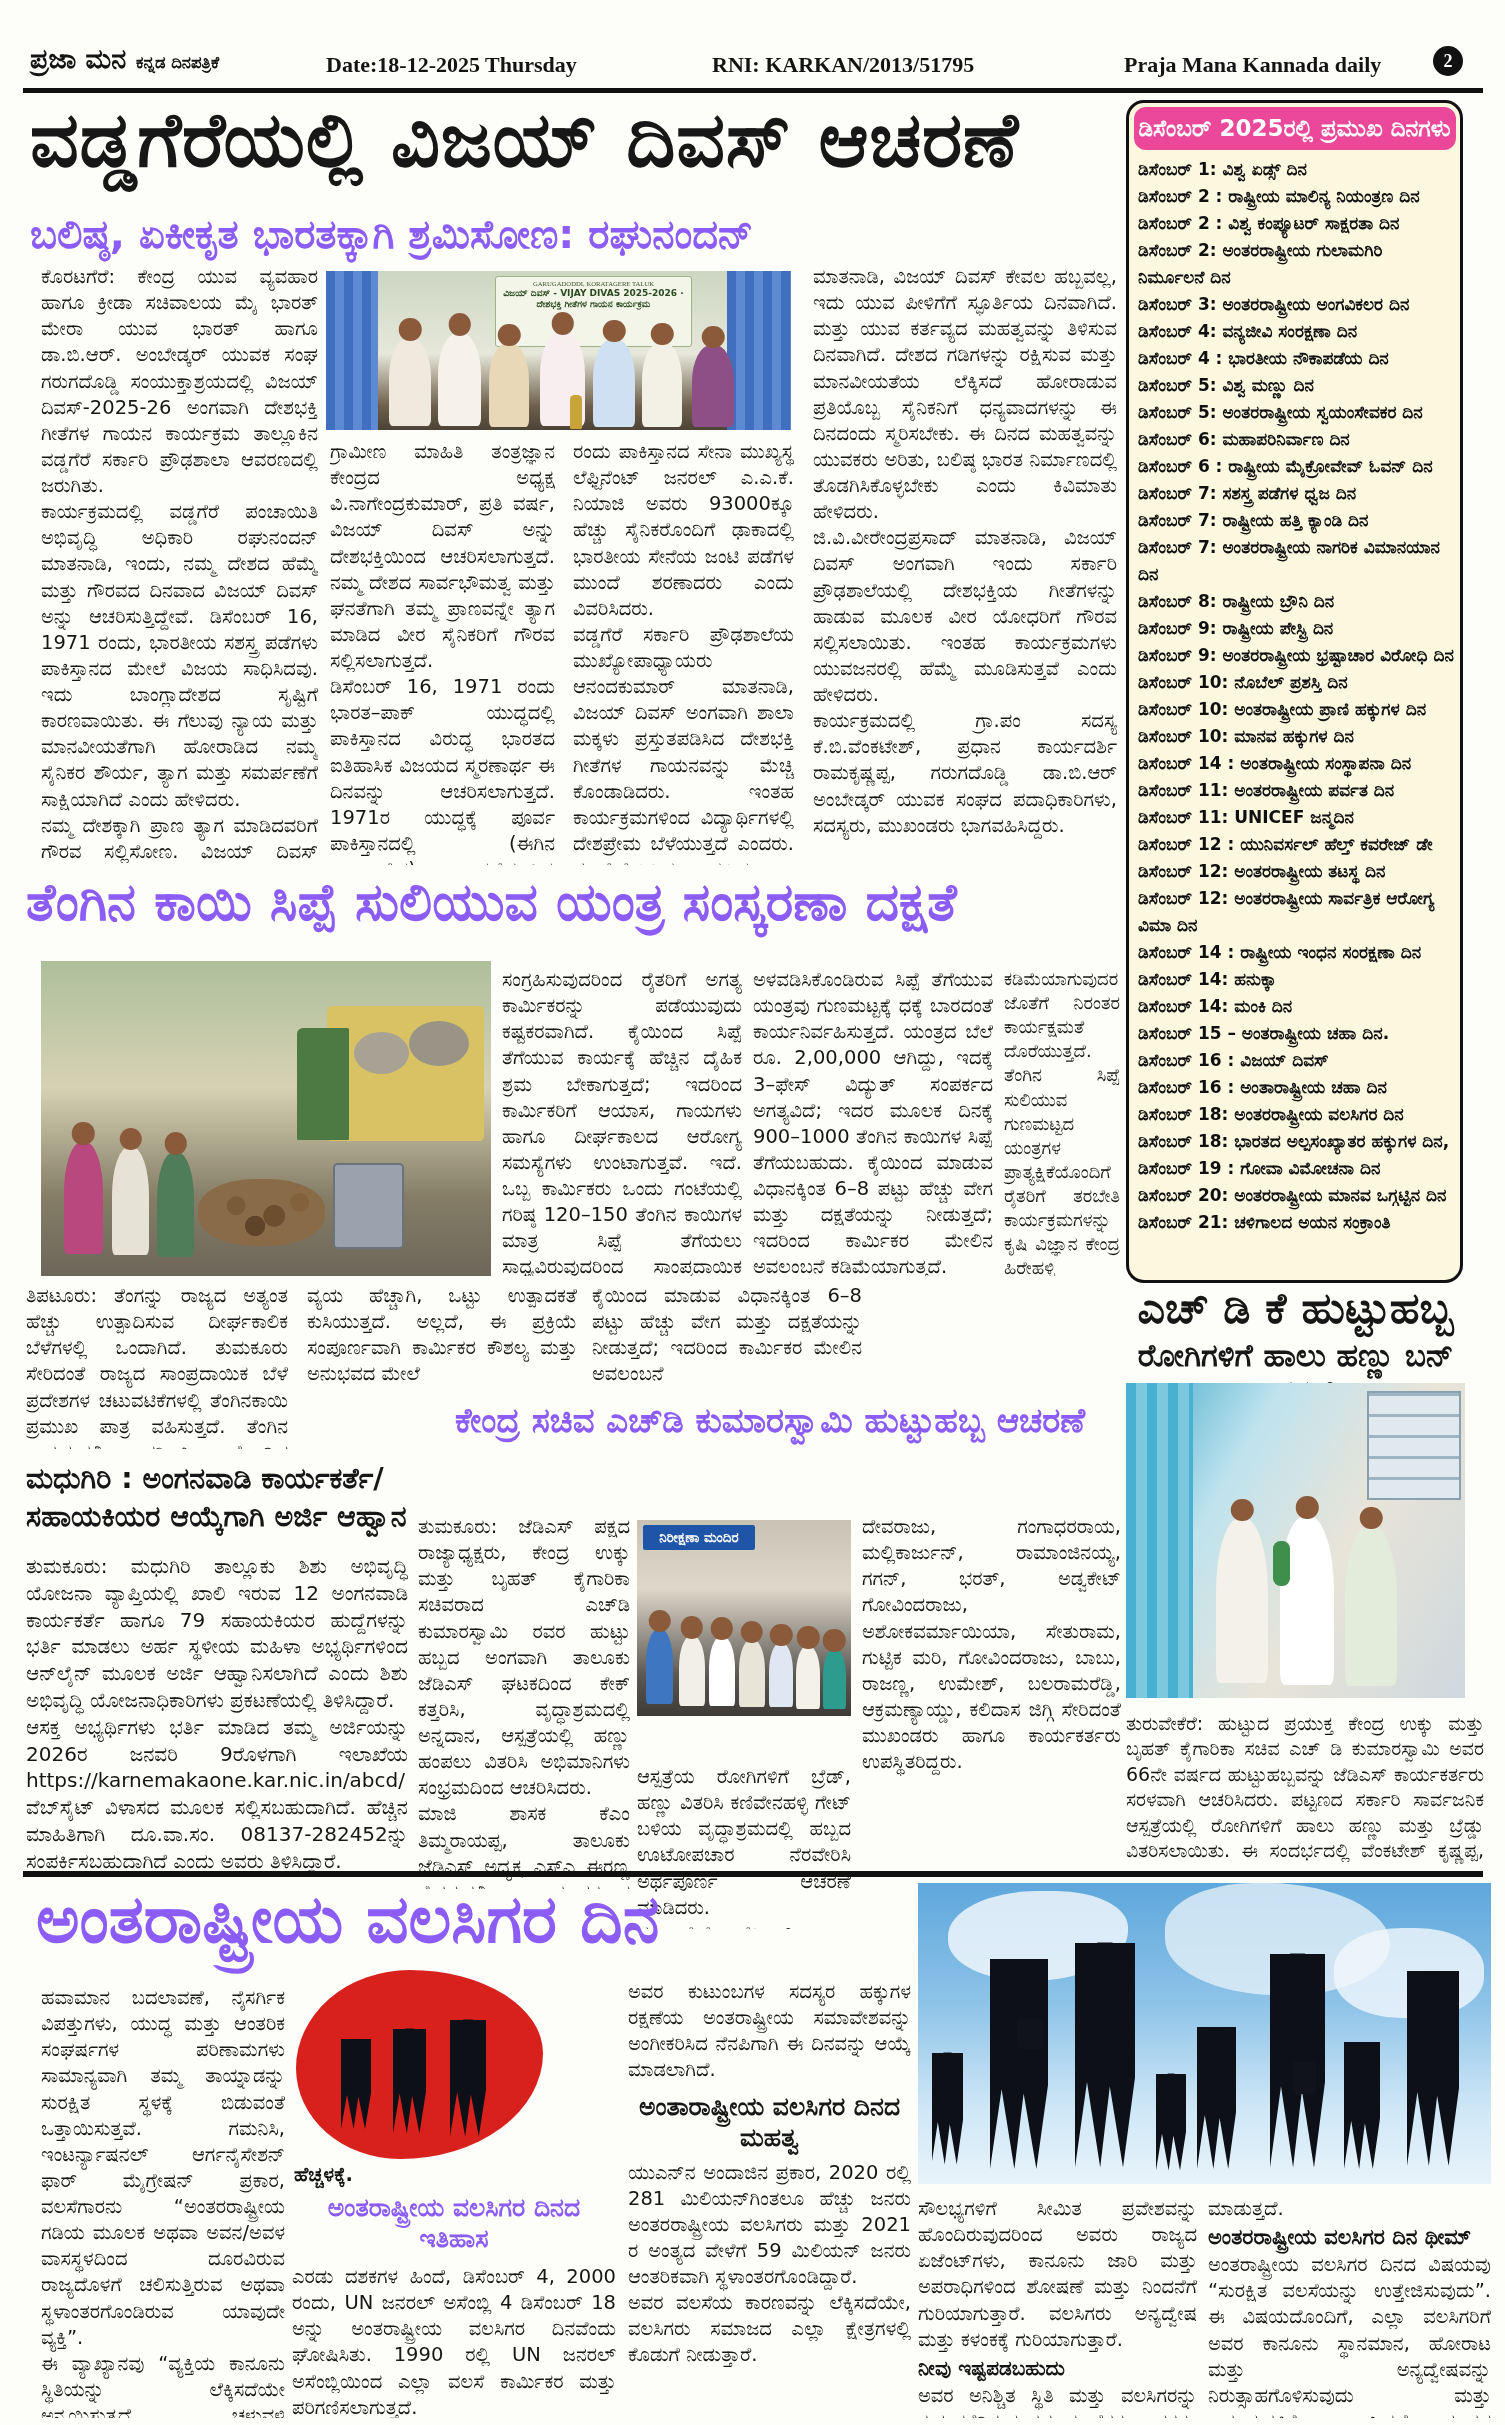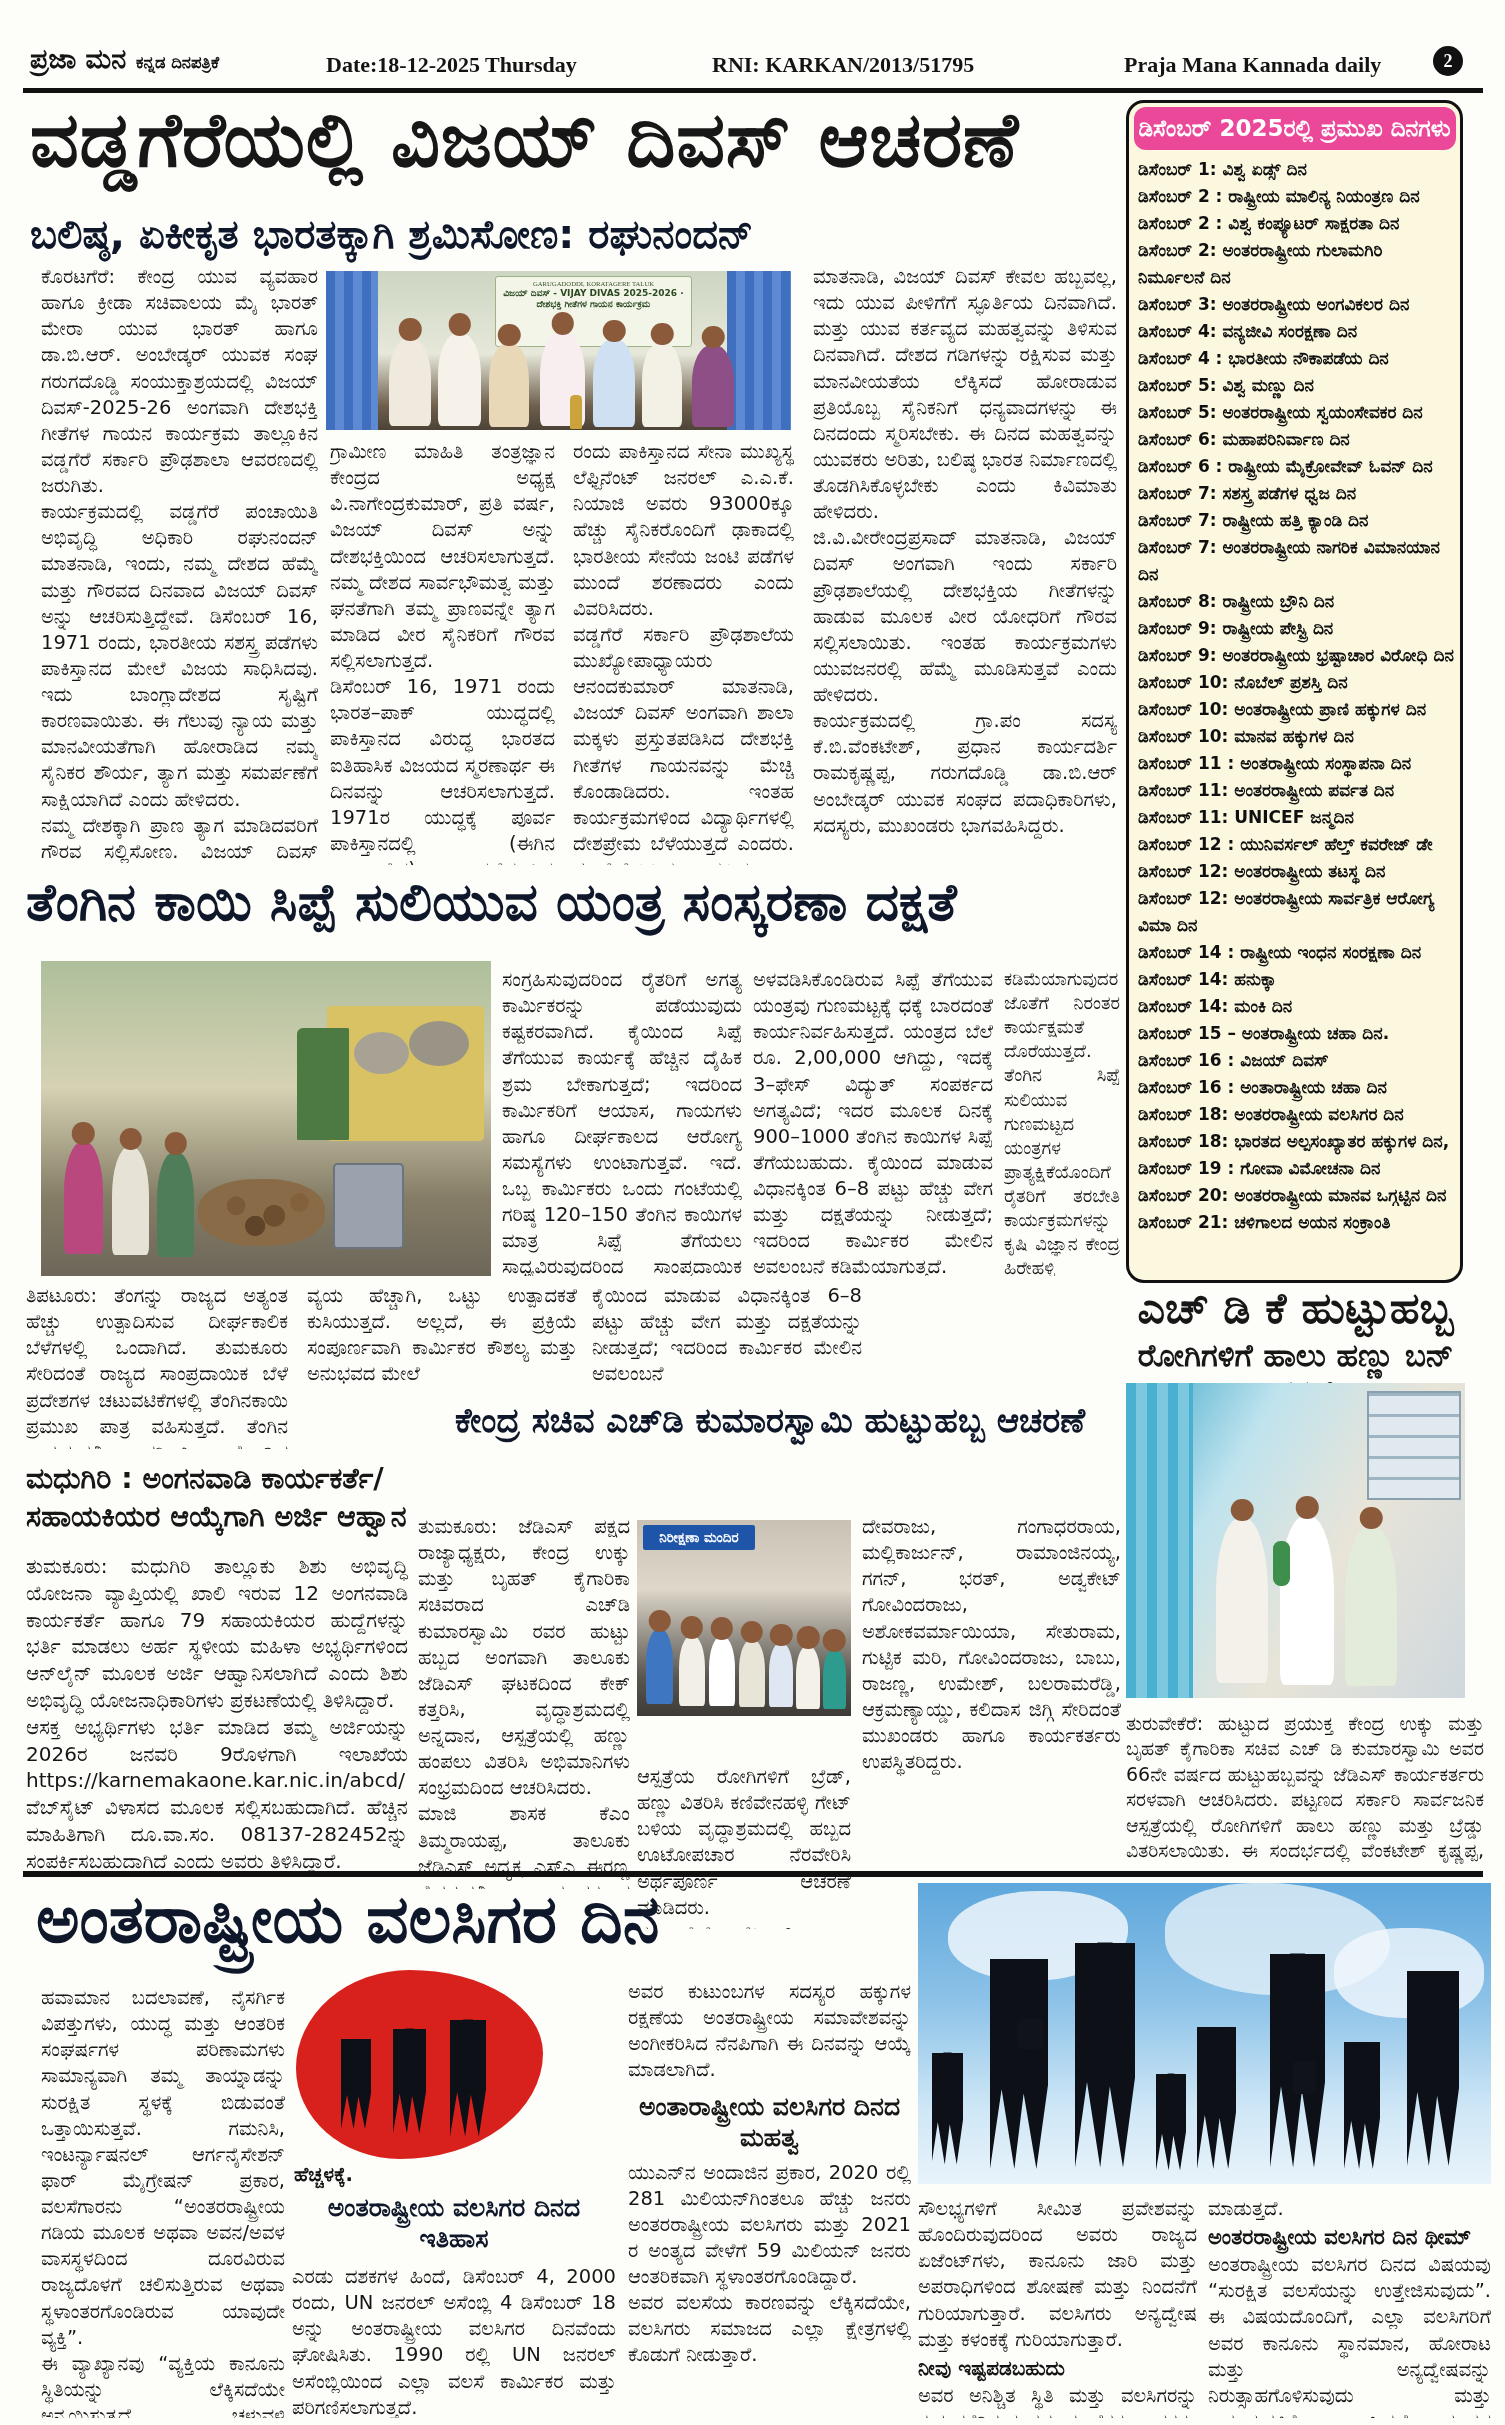--- a/index.html
+++ b/index.html
@@ -2,21 +2,21 @@
 <html style="font-size:12px"><head>
 <meta charset="utf-8">
 <style>
   html,body{margin:0;padding:0;background:#e8e8e4;}
   #page{position:relative;width:1505px;height:2426px;background:#fdfdfa;font-family:"DejaVu Sans",sans-serif;color:#141414;overflow:hidden;}
   .abs{position:absolute;}
   .eng{font-family:"Liberation Serif",serif;}
   .rule{background:#111;}
   .col{position:absolute;text-align:justify;font-size:19.5px;line-height:1.34;color:#161616;white-space:pre-line;overflow:hidden;}
   .headline{font-weight:bold;color:#171717;}
-  .red{color:#0f172a;}
+  .red{color:#8b5cf6;}
   .center{text-align:center;}
   
   #sidebar{position:absolute;left:1126px;top:100px;width:337px;height:1183px;background:#fbf8df;border:3.7px solid #111;border-radius:18px;overflow:hidden;box-sizing:border-box;}
   #sidebar-title{margin:3.7px 4.5px 6px 4.5px;background:#ec4899;color:#fff;border-radius:12px;font-size:23px;font-weight:bold;text-align:center;line-height:43px;height:43px;}
   .sb-item{font-size:17px;font-weight:600;line-height:27px;padding:0 6px 0 9px;color:#101010;}
   
   .photo{position:absolute;overflow:hidden;}
   .person{position:absolute;border-radius:45% 45% 8% 8%;}
   .person:before{content:"";position:absolute;top:-19.5px;left:50%;transform:translateX(-50%);width:22.5px;height:22.5px;border-radius:50%;background:#8a5a3a;}
   .sil{position:absolute;background:#0d1016;clip-path:polygon(0 0,100% 0,100% 60%,80% 100%,58% 64%,42% 100%,20% 62%,0 100%);}
@@ -88,21 +88,21 @@
         <div class="sb-item">ಡಿಸೆಂಬರ್ 6 : ರಾಷ್ಟ್ರೀಯ ಮೈಕ್ರೋವೇವ್ ಓವನ್ ದಿನ</div>
         <div class="sb-item">ಡಿಸೆಂಬರ್ 7: ಸಶಸ್ತ್ರ ಪಡೆಗಳ ಧ್ವಜ ದಿನ</div>
         <div class="sb-item">ಡಿಸೆಂಬರ್ 7: ರಾಷ್ಟ್ರೀಯ ಹತ್ತಿ ಕ್ಯಾಂಡಿ ದಿನ</div>
         <div class="sb-item">ಡಿಸೆಂಬರ್ 7: ಅಂತರರಾಷ್ಟ್ರೀಯ ನಾಗರಿಕ ವಿಮಾನಯಾನ ದಿನ</div>
         <div class="sb-item">ಡಿಸೆಂಬರ್ 8: ರಾಷ್ಟ್ರೀಯ ಬ್ರೌನಿ ದಿನ</div>
         <div class="sb-item">ಡಿಸೆಂಬರ್ 9: ರಾಷ್ಟ್ರೀಯ ಪೇಸ್ಟ್ರಿ ದಿನ</div>
         <div class="sb-item">ಡಿಸೆಂಬರ್ 9: ಅಂತರರಾಷ್ಟ್ರೀಯ ಭ್ರಷ್ಟಾಚಾರ ವಿರೋಧಿ ದಿನ</div>
         <div class="sb-item">ಡಿಸೆಂಬರ್ 10: ನೊಬೆಲ್ ಪ್ರಶಸ್ತಿ ದಿನ</div>
         <div class="sb-item">ಡಿಸೆಂಬರ್ 10: ಅಂತರಾಷ್ಟ್ರೀಯ ಪ್ರಾಣಿ ಹಕ್ಕುಗಳ ದಿನ</div>
         <div class="sb-item">ಡಿಸೆಂಬರ್ 10: ಮಾನವ ಹಕ್ಕುಗಳ ದಿನ</div>
-        <div class="sb-item">ಡಿಸೆಂಬರ್ 11 : ಅಂತರಾಷ್ಟ್ರೀಯ ಸಂಸ್ಥಾಪನಾ ದಿನ</div>
+        <div class="sb-item">ಡಿಸೆಂಬರ್ 14 : ಅಂತರಾಷ್ಟ್ರೀಯ ಸಂಸ್ಥಾಪನಾ ದಿನ</div>
         <div class="sb-item">ಡಿಸೆಂಬರ್ 11: ಅಂತರರಾಷ್ಟ್ರೀಯ ಪರ್ವತ ದಿನ</div>
         <div class="sb-item">ಡಿಸೆಂಬರ್ 11: UNICEF ಜನ್ಮದಿನ</div>
         <div class="sb-item">ಡಿಸೆಂಬರ್ 12 : ಯುನಿವರ್ಸಲ್ ಹೆಲ್ತ್ ಕವರೇಜ್ ಡೇ</div>
         <div class="sb-item">ಡಿಸೆಂಬರ್ 12: ಅಂತರರಾಷ್ಟ್ರೀಯ ತಟಸ್ಥ ದಿನ</div>
         <div class="sb-item">ಡಿಸೆಂಬರ್ 12: ಅಂತರರಾಷ್ಟ್ರೀಯ ಸಾರ್ವತ್ರಿಕ ಆರೋಗ್ಯ ವಿಮಾ ದಿನ</div>
         <div class="sb-item">ಡಿಸೆಂಬರ್ 14 : ರಾಷ್ಟ್ರೀಯ ಇಂಧನ ಸಂರಕ್ಷಣಾ ದಿನ</div>
         <div class="sb-item">ಡಿಸೆಂಬರ್ 14: ಹನುಕ್ಕಾ</div>
         <div class="sb-item">ಡಿಸೆಂಬರ್ 14: ಮಂಕಿ ದಿನ</div>
         <div class="sb-item">ಡಿಸೆಂಬರ್ 15 – ಅಂತರಾಷ್ಟ್ರೀಯ ಚಹಾ ದಿನ.</div>
         <div class="sb-item">ಡಿಸೆಂಬರ್ 16 : ವಿಜಯ್ ದಿವಸ್</div>

